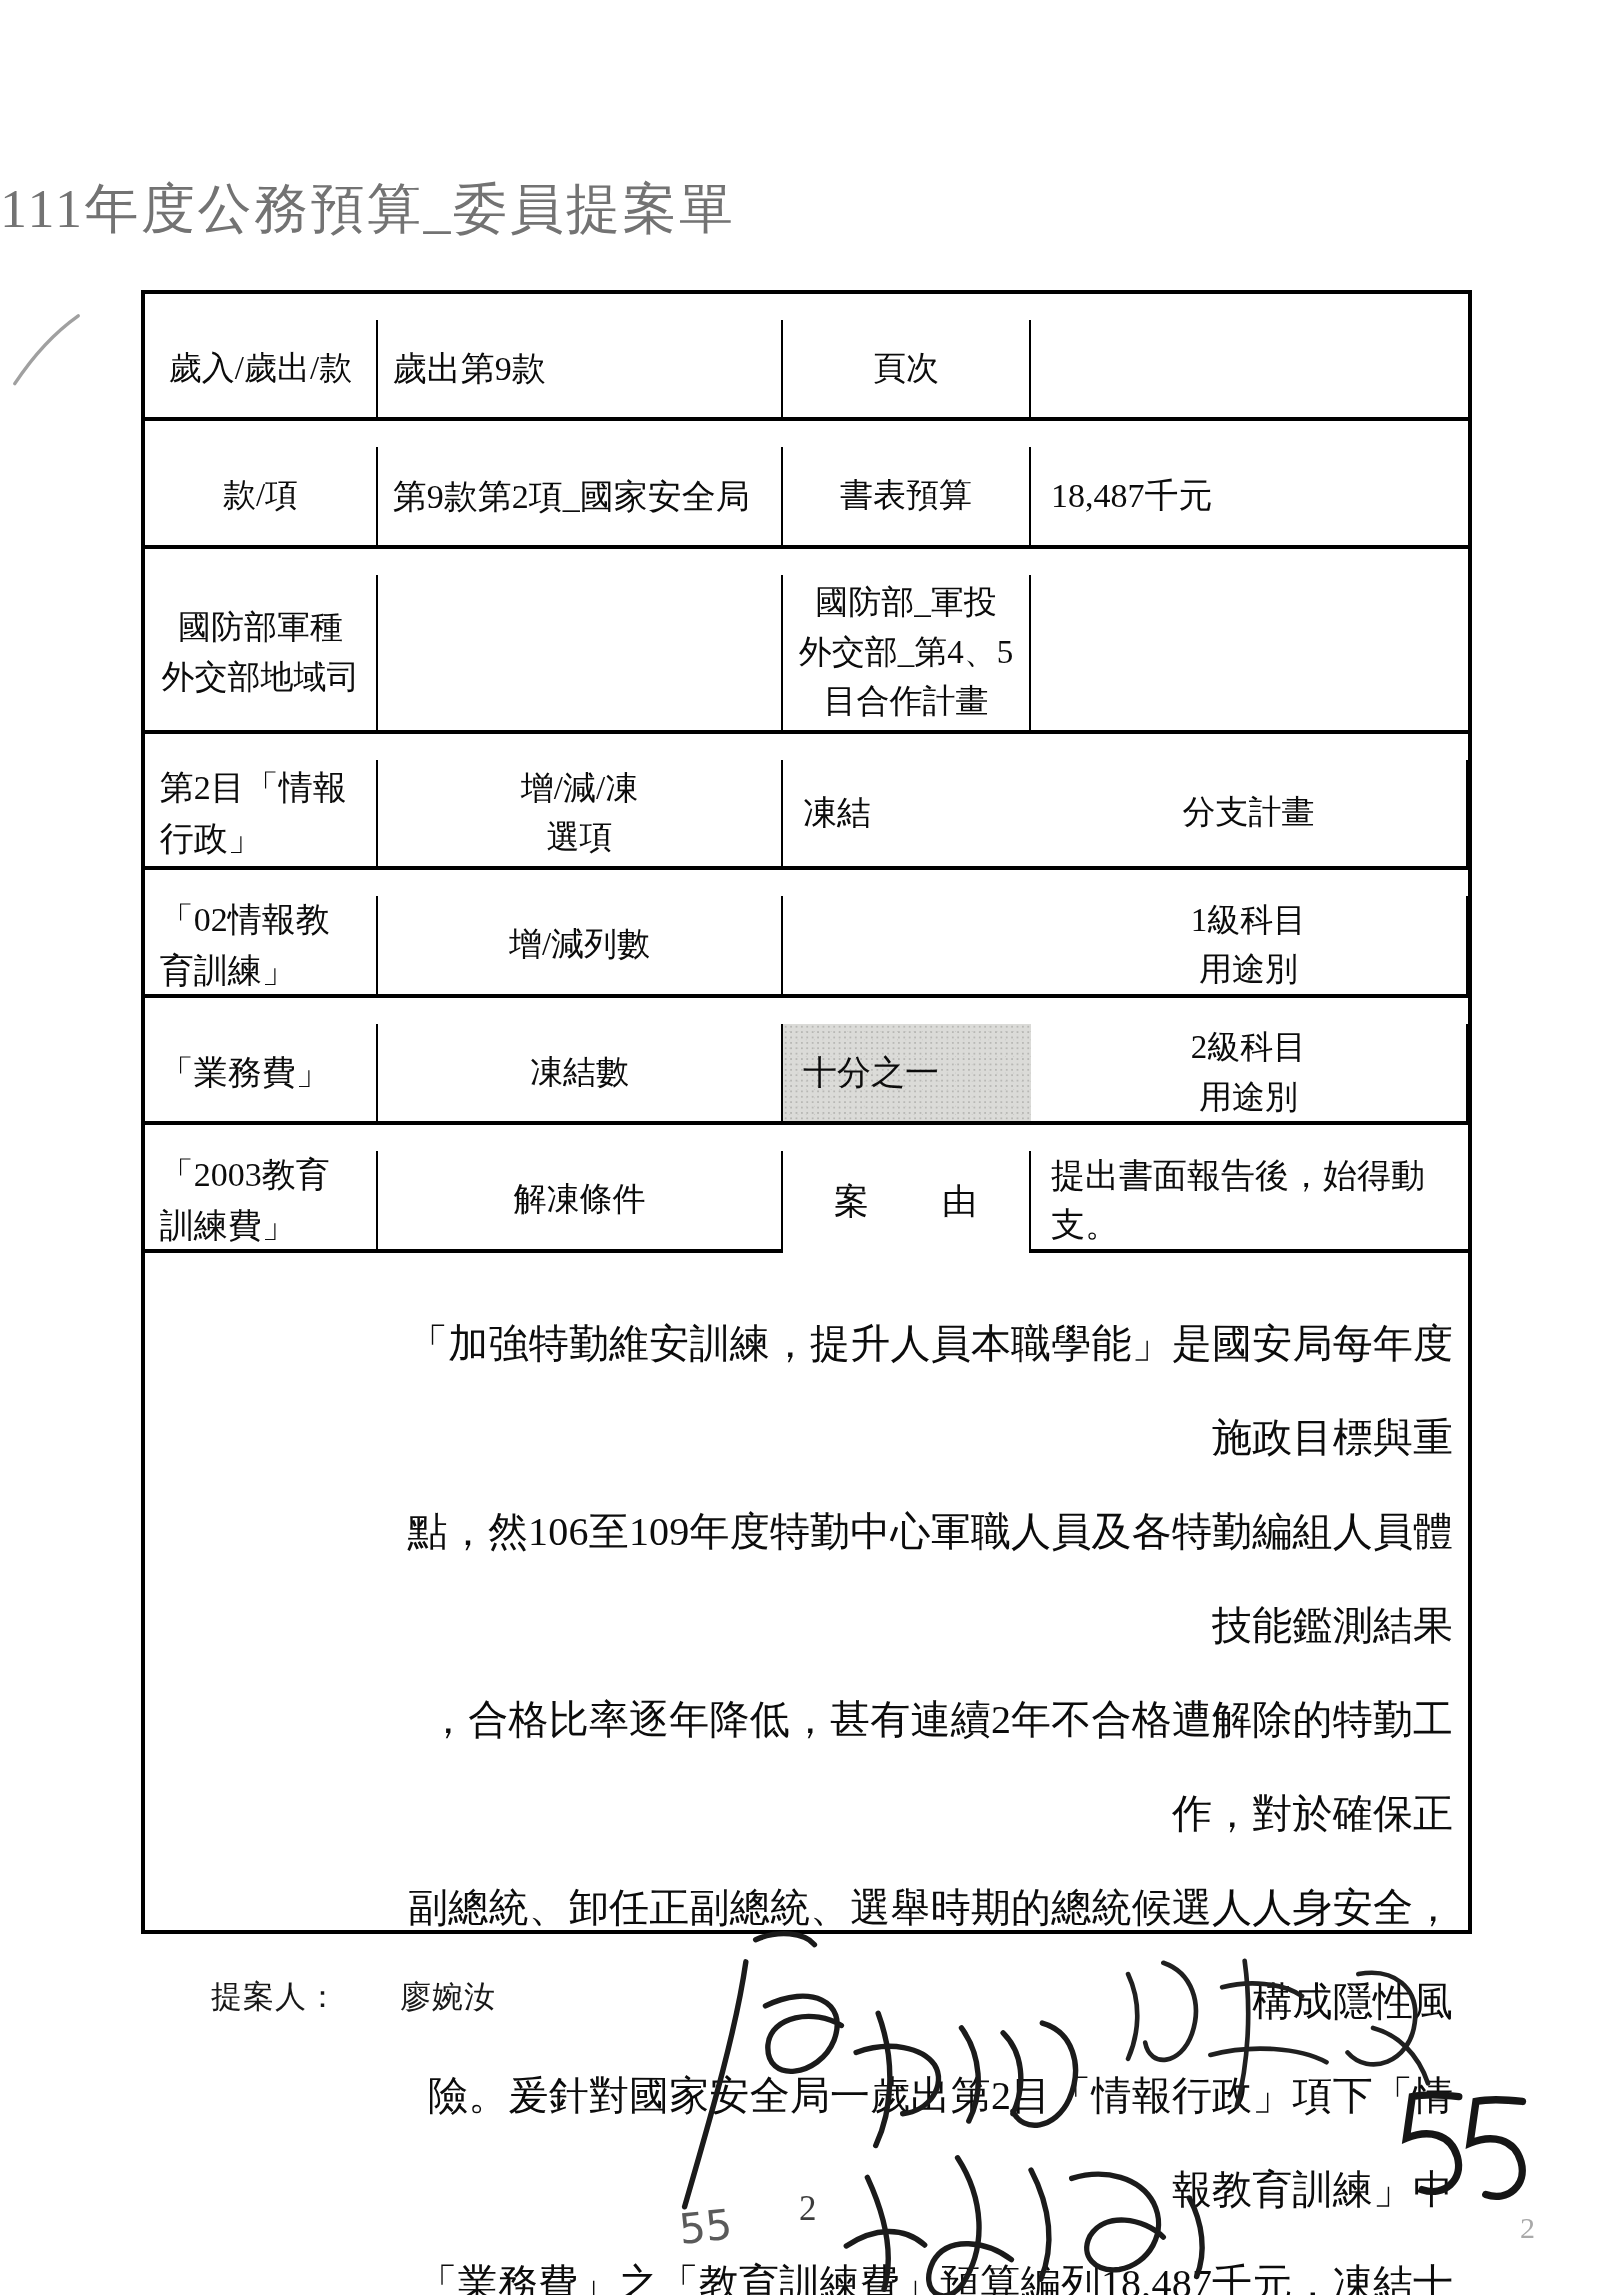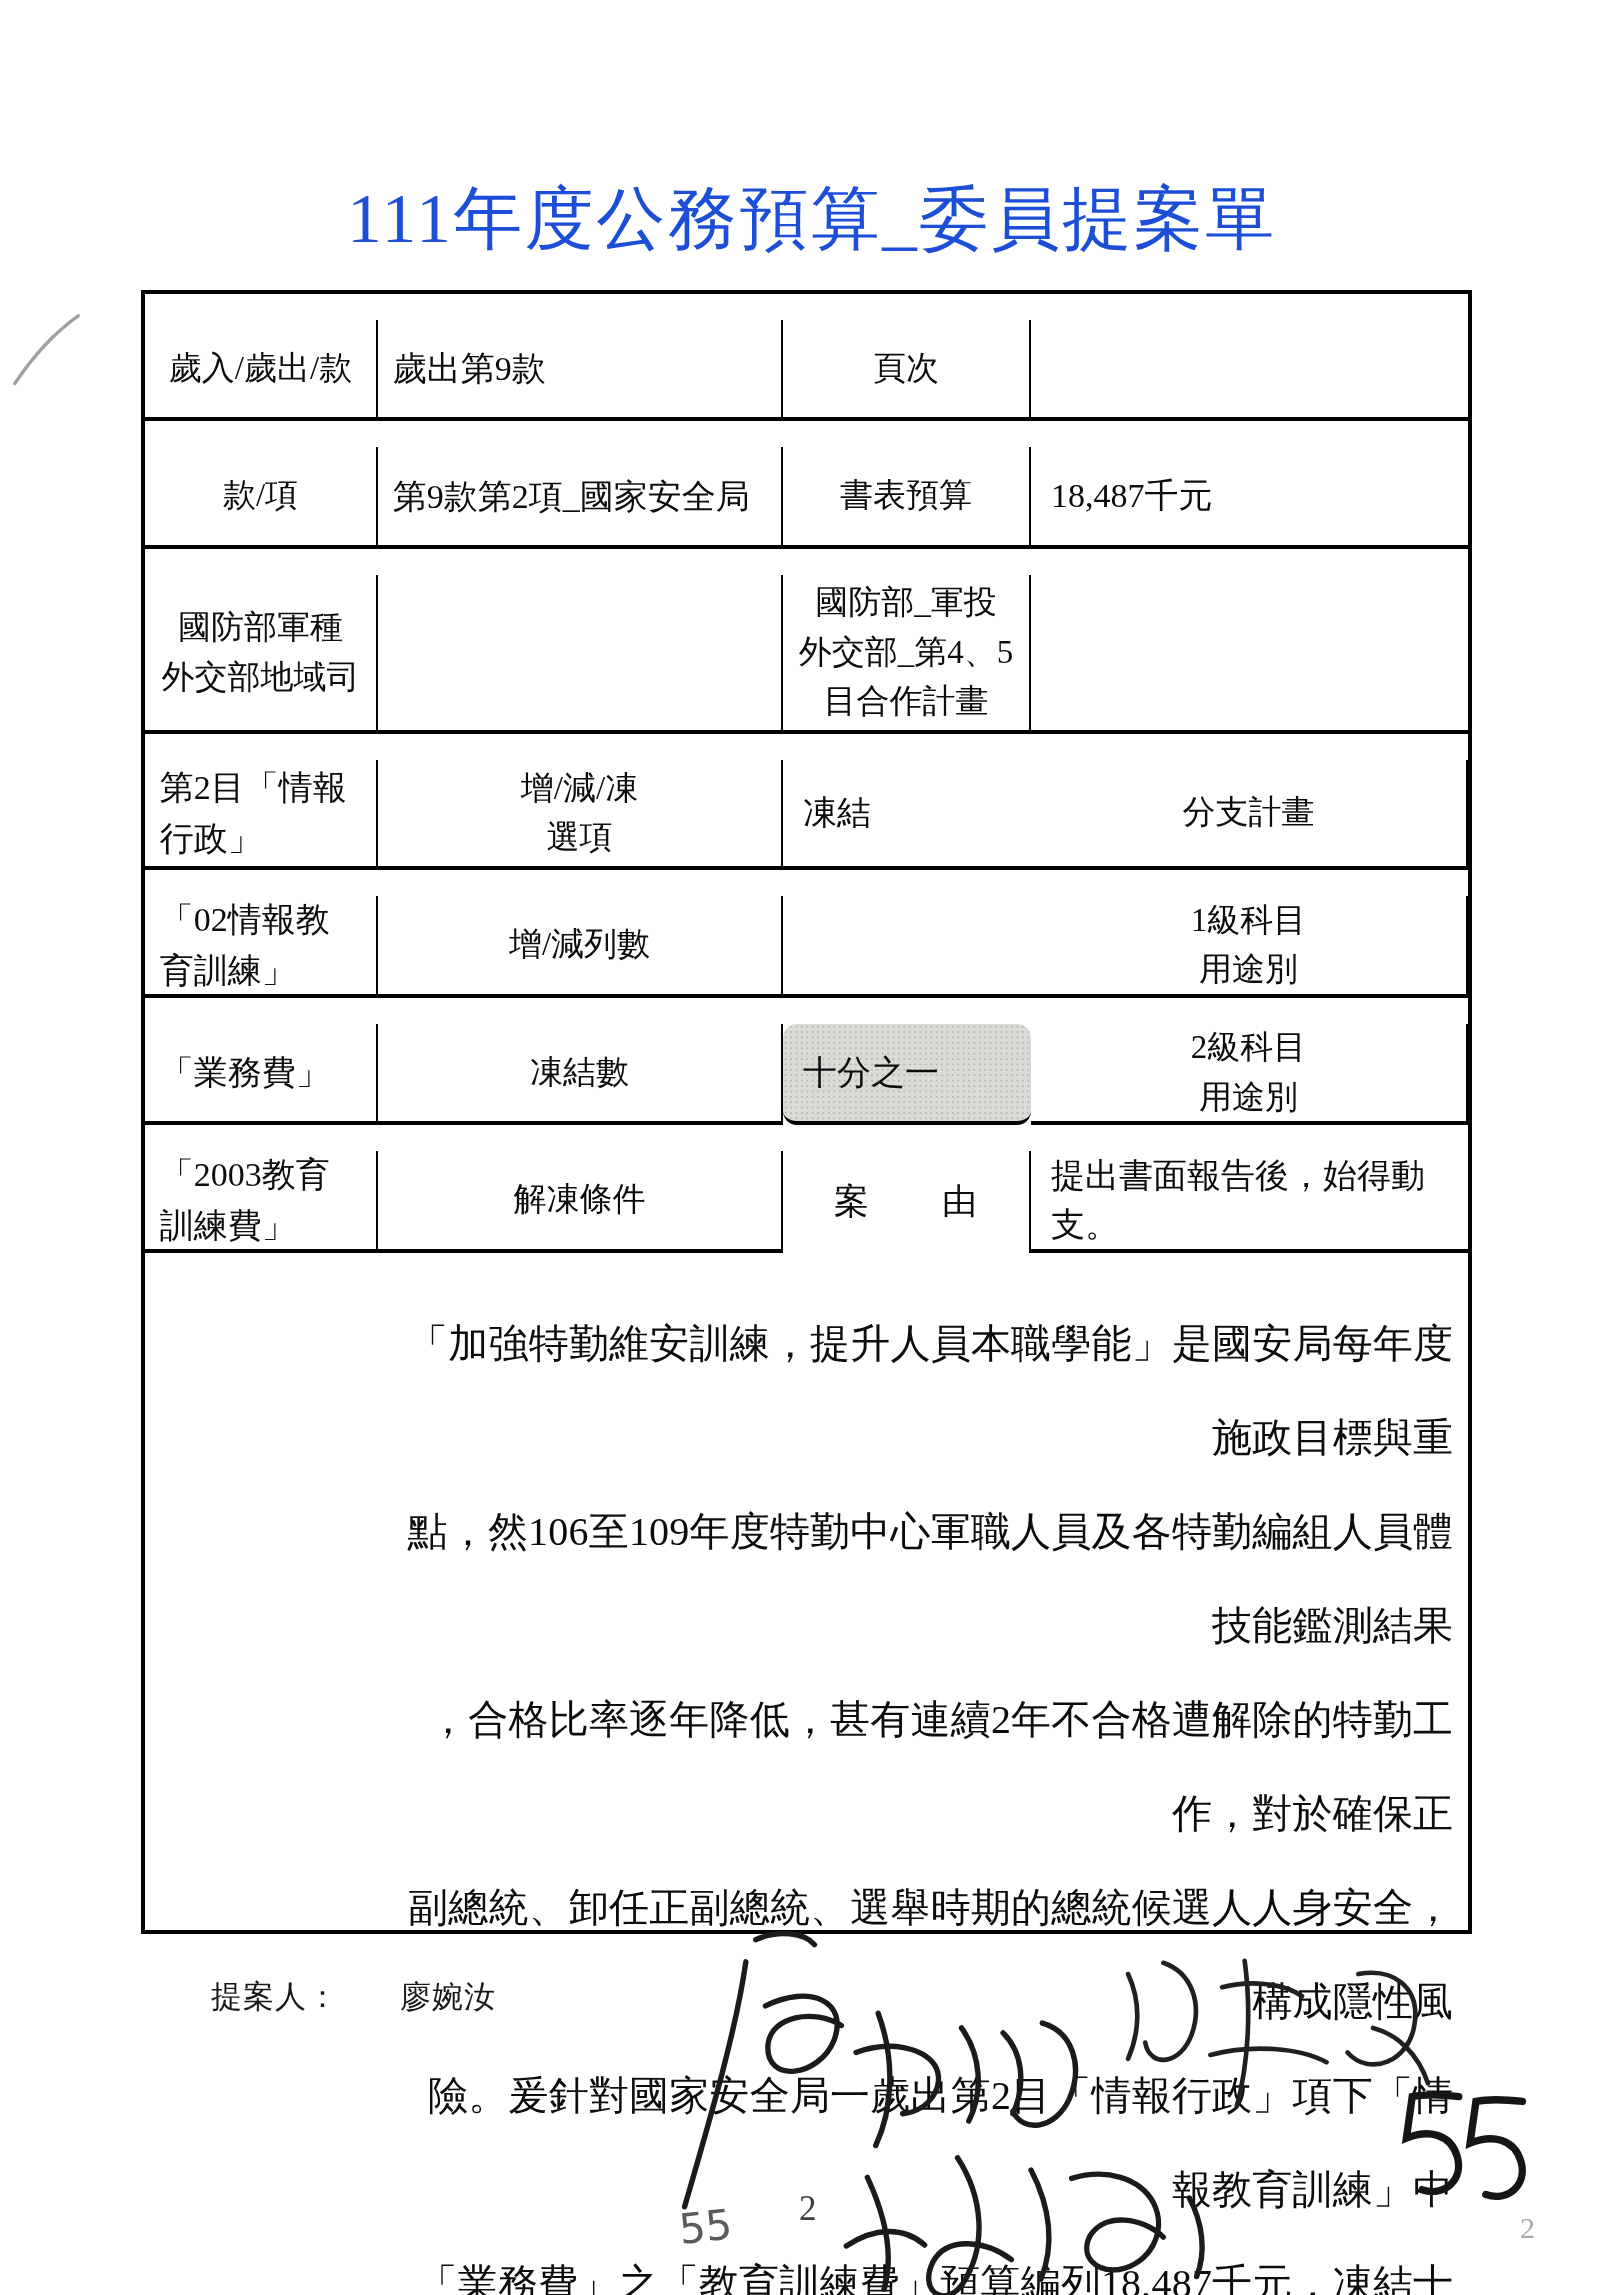--- a/index.html
+++ b/index.html
@@ -6,24 +6,24 @@
   .page{
     position:relative;
     width:1624px;height:2295px;
     background:#ffffff;
     font-family:"Liberation Serif","DejaVu Serif",serif;
     color:#111;
     overflow:hidden;
   }
   .doc-title{
     position:absolute;left:0;top:173px;width:100%;
-    text-align:center;
-    font-size:69px;
+    text-align:left;
+    font-size:54px;
     letter-spacing:2.5px;
-    color:#1d4ed8;
+    color:#737373;
     white-space:nowrap;
   }
   
   .tbl{
     position:absolute;left:141px;top:290px;
     display:grid;
     grid-template-columns:233px 405px 248px 437px;
     grid-template-rows:127px 128px 185px 136px 128px 127px 128px 677px;
     border:4.9px solid #000;
     background:#fff;
@@ -120,21 +120,21 @@
 
     <div class="cell lbl">分支計畫</div>
     <div class="cell val">「02情報教育訓練」</div>
     <div class="cell lbl">增/減列數</div>
     <div class="cell val4 lastcol"></div>
 
     <div class="cell lbl">1級科目
 用途別</div>
     <div class="cell val">「業務費」</div>
     <div class="cell lbl">凍結數</div>
-    <div class="cell val4 lastcol hl" style="background-color: rgb(219, 219, 216); border-radius: 14px;">十分之一</div>
+    <div class="cell val4 lastcol hl" style="background-color: rgb(219, 219, 216);">十分之一</div>
 
     <div class="cell lbl">2級科目
 用途別</div>
     <div class="cell val">「2003教育訓練費」</div>
     <div class="cell lbl">解凍條件</div>
     <div class="cell lbl case-label lastrow">案　　由</div>
 
     <div class="cell val4 lastcol">提出書面報告後，始得動
 支。</div>
     <div class="cell case-text lastcol lastrow" style="grid-column:2/5;">「加強特勤維安訓練，提升人員本職學能」是國安局每年度施政目標與重

